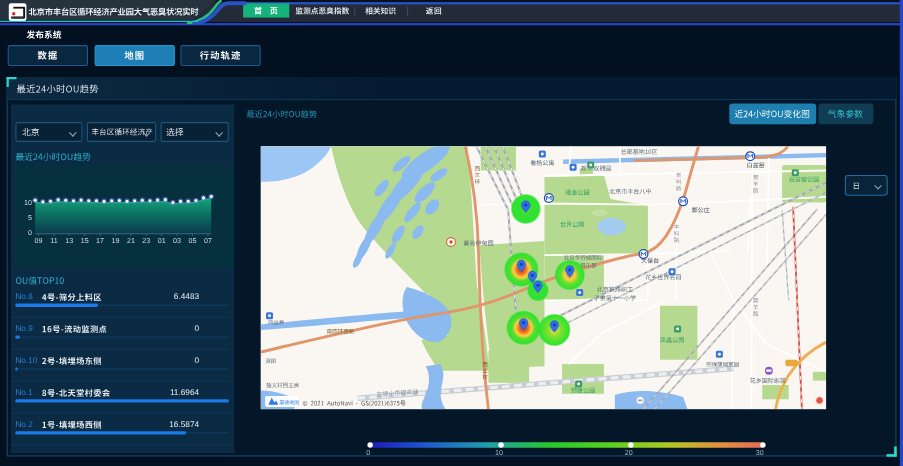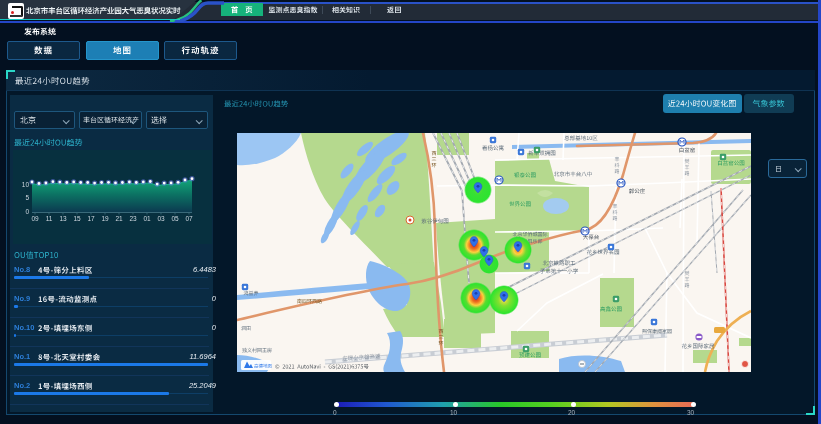--- a/index.html
+++ b/index.html
@@ -33,22 +33,22 @@
 .corner { position:absolute; width:9px; height:9px; z-index:6; }
 .c-tl { left:6px; top:70px; border-left:2px solid #2ad8c8; border-top:2px solid #2ad8c8; }
 .c-br { left:806px; top:406px; border-right:2px solid #2ad8c8; border-bottom:2px solid #2ad8c8; }
 
 .sub { position:absolute; left:10px; top:95px; width:203px; height:317px; background:#0a2b43; }
 .sel { position:absolute; top:111px; height:18px; background:#092135; border:1px solid #1e567c; border-radius:2px; }
 .sel:after { content:""; position:absolute; right:6px; top:6.5px; width:4px; height:4px;
   border-right:1px solid #8fa8ba; border-bottom:1px solid #8fa8ba; transform:rotate(45deg) translateY(-1px); }
 .chartbox { position:absolute; left:13px; top:150px; width:199px; height:94px; background:#07303f; overflow:hidden; }
 .chart { position:absolute; left:-13px; top:-150px; }
-.rno { position:absolute; left:14px; font-size:7.5px; font-weight:bold; color:#2d7fd8; width:22px; }
-.rval { position:absolute; right:605px; font-size:7.5px; color:#e9eef3; text-align:right;font-style:italic; }
+.rno { position:absolute; left:14px; font-size:7.5px; font-weight:normal; color:#2d7fd8; width:22px; }
+.rval { position:absolute; right:640px; font-size:7.5px; color:#e9eef3; text-align:right; }
 .track { position:absolute; left:14px; width:194px; height:1px; background:#0d3e66; }
 .bfill { position:absolute; left:14px; height:3px; background:#1b79e8; border-radius:1px; }
 .rdiv { position:absolute; left:10px; width:199px; height:1px; background:#11355a; }
 
 .btn1 { position:absolute; left:663px; top:94px; width:79px; height:19px; background:#1e7fae; border-radius:3px; }
 .btn2 { position:absolute; left:744px; top:94px; width:50px; height:19px; background:#103c54; border-radius:3px; }
 .mapwrap { position:absolute; left:237px; top:133px; width:514px; height:239px; overflow:hidden; background:#f5f2ea; }
 .msel { position:absolute; left:768px; top:159px; width:39px; height:19px; background:#092338;
   border:1px solid #2a6a9a; border-radius:3px; }
 .msel:after { content:""; position:absolute; right:6px; top:6.5px; width:4px; height:4px;
@@ -191,21 +191,21 @@
 <div class="rval" style="top:323px">0</div>
 <div class="track" style="top:335px"></div>
 <div class="bfill" style="top:334px;width:2px"></div>
 <div class="rdiv" style="top:346px"></div>
 <div class="rno" style="top:352px">No.1</div>
 <div class="rval" style="top:352px">11.6964</div>
 <div class="track" style="top:364px"></div>
 <div class="bfill" style="top:363px;width:194px"></div>
 <div class="rdiv" style="top:375px"></div>
 <div class="rno" style="top:381px">No.2</div>
-<div class="rval" style="top:381px">25.2049</div>
+<div class="rval" style="top:381px">16.5874</div>
 <div class="track" style="top:393px"></div>
 <div class="bfill" style="top:392px;width:155px"></div>
 <div class="rdiv" style="top:404px"></div>
 <div class="btn1"></div>
 <div class="btn2"></div>
 <div class="mapwrap"><svg class="map" width="514" height="239" viewBox="0 0 514 239">
       <defs>
         <radialGradient id="hA">
           <stop offset="0%" stop-color="#60d838"></stop>
           <stop offset="35%" stop-color="#38e034"></stop>

